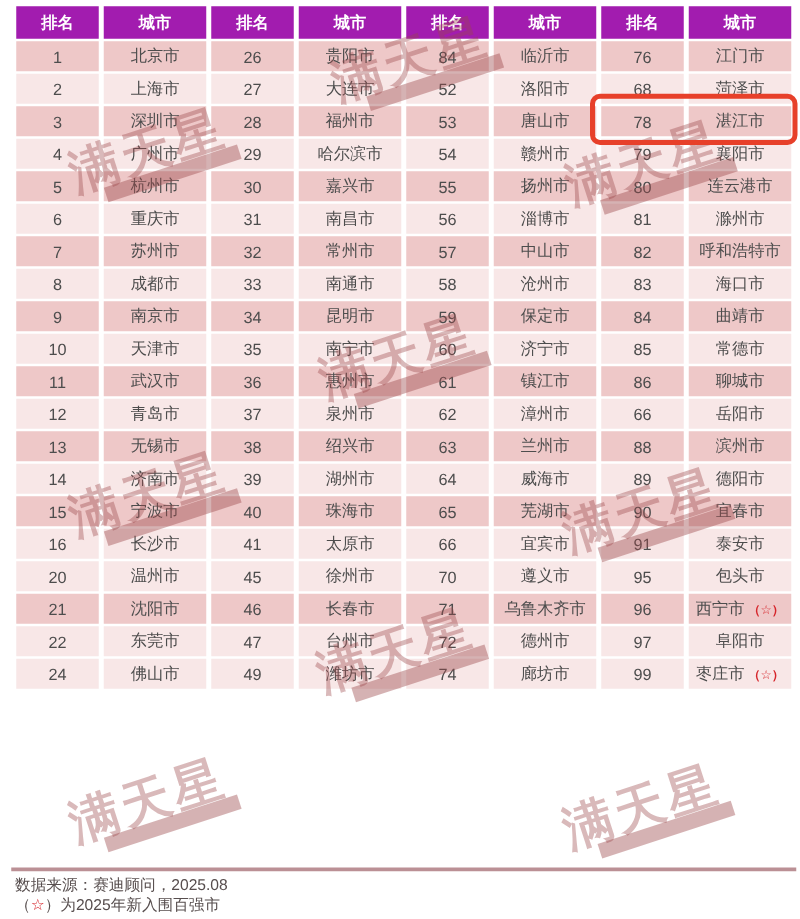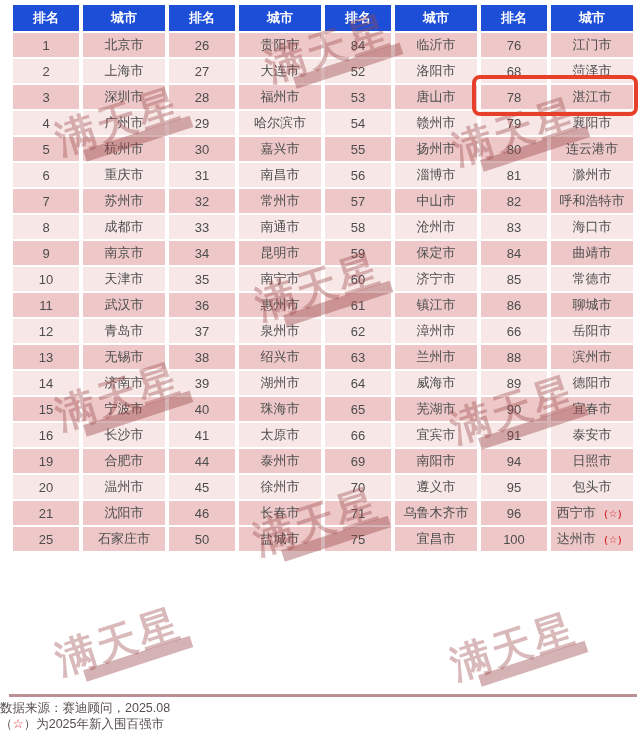--- a/index.html
+++ b/index.html
@@ -8,21 +8,21 @@
     background:#ffffff;
     font-family:"Liberation Sans","DejaVu Sans",sans-serif;
   }
   table.rank-table{
     border-collapse:separate;border-spacing:4px 2px;
     margin:3px 0 0 9px;table-layout:fixed;
   }
   col.c-rank{width:66px;}
   col.c-city{width:82px;}
   .rank-table th{
-    background:#1d4ed8;color:#ffffff;height:26px;
+    background:#a21caf;color:#ffffff;height:26px;
     font-size:13px;font-weight:bold;text-align:center;padding:0;
   }
   .rank-table td{
     height:24px;text-align:center;vertical-align:middle;
     font-size:13px;color:#4d4d4d;padding:0;white-space:nowrap;
   }
   tr.row-odd td{background:#eec8c8;}
   tr.row-even td{background:#f8e7e7;}
   .star-badge{color:#d6252b;font-size:10px;font-weight:bold;}
   .hl-box{
@@ -38,21 +38,21 @@
   }
   .wm .wm-bar{
     height:12px;width:112px;margin:-3px 0 0 22px;
     background:rgba(156,72,74,0.42);
   }
   .footer-rule{
     position:absolute;left:9px;top:694px;width:628px;height:3px;
     background:#bb9095;
   }
   .footer-text{
-    position:absolute;left:0;top:700px;z-index:5;
+    position:absolute;left:12px;top:700px;z-index:5;
     font-size:12.5px;line-height:16px;color:#574e4e;
   }
   .footer-text .fstar{color:#d6252b;font-weight:bold;}
 </style>
 </head>
 <body>
 
 <table class="rank-table">
   <colgroup>
     <col class="c-rank">
@@ -230,59 +230,59 @@
       <tr class="row-even">
         <td>16</td>
         <td>长沙市</td>
         <td>41</td>
         <td>太原市</td>
         <td>66</td>
         <td>宜宾市</td>
         <td>91</td>
         <td>泰安市</td>
       </tr>
-      <tr class="row-odd">
-        <td>19</td>
-        <td>合肥市</td>
-        <td>44</td>
-        <td>泰州市</td>
-        <td>69</td>
-        <td>南阳市</td>
-        <td>94</td>
-        <td>日照市</td>
-      </tr>
       <tr class="row-even">
         <td>20</td>
         <td>温州市</td>
         <td>45</td>
         <td>徐州市</td>
         <td>70</td>
         <td>遵义市</td>
         <td>95</td>
         <td>包头市</td>
       </tr>
       <tr class="row-odd">
         <td>21</td>
         <td>沈阳市</td>
         <td>46</td>
         <td>长春市</td>
         <td>71</td>
         <td>乌鲁木齐市</td>
         <td>96</td>
         <td>西宁市<span class="star-badge"> （☆）</span></td>
       </tr>
-      <tr class="row-odd">
-        <td>25</td>
-        <td>石家庄市</td>
-        <td>50</td>
-        <td>盐城市</td>
-        <td>75</td>
-        <td>宜昌市</td>
-        <td>100</td>
-        <td>达州市<span class="star-badge"> （☆）</span></td>
+      <tr class="row-even">
+        <td>22</td>
+        <td>东莞市</td>
+        <td>47</td>
+        <td>台州市</td>
+        <td>72</td>
+        <td>德州市</td>
+        <td>97</td>
+        <td>阜阳市</td>
+      </tr>
+      <tr class="row-even">
+        <td>24</td>
+        <td>佛山市</td>
+        <td>49</td>
+        <td>潍坊市</td>
+        <td>74</td>
+        <td>廊坊市</td>
+        <td>99</td>
+        <td>枣庄市<span class="star-badge"> （☆）</span></td>
       </tr>
     </tbody>
 </table>
 
 <div class="hl-box"></div>
 
 <div class="footer-rule"></div>
 
 <div class="footer-text">
   <div>

